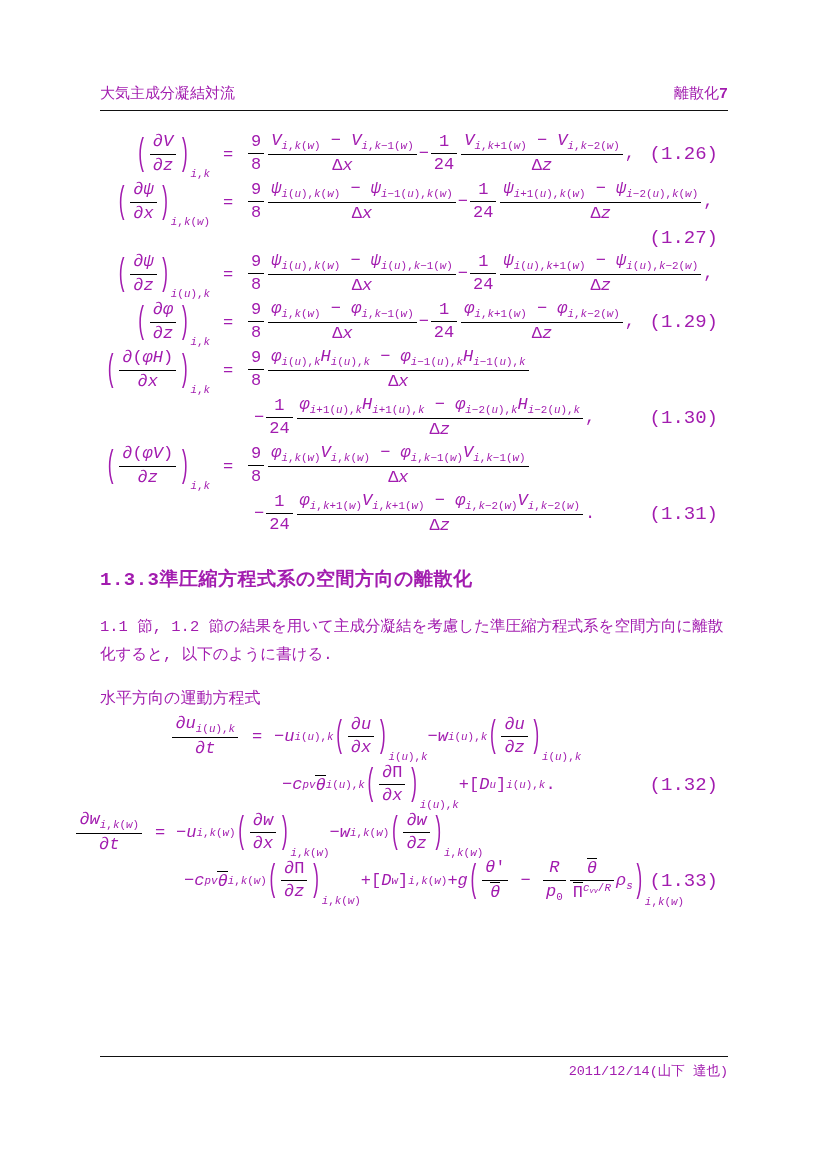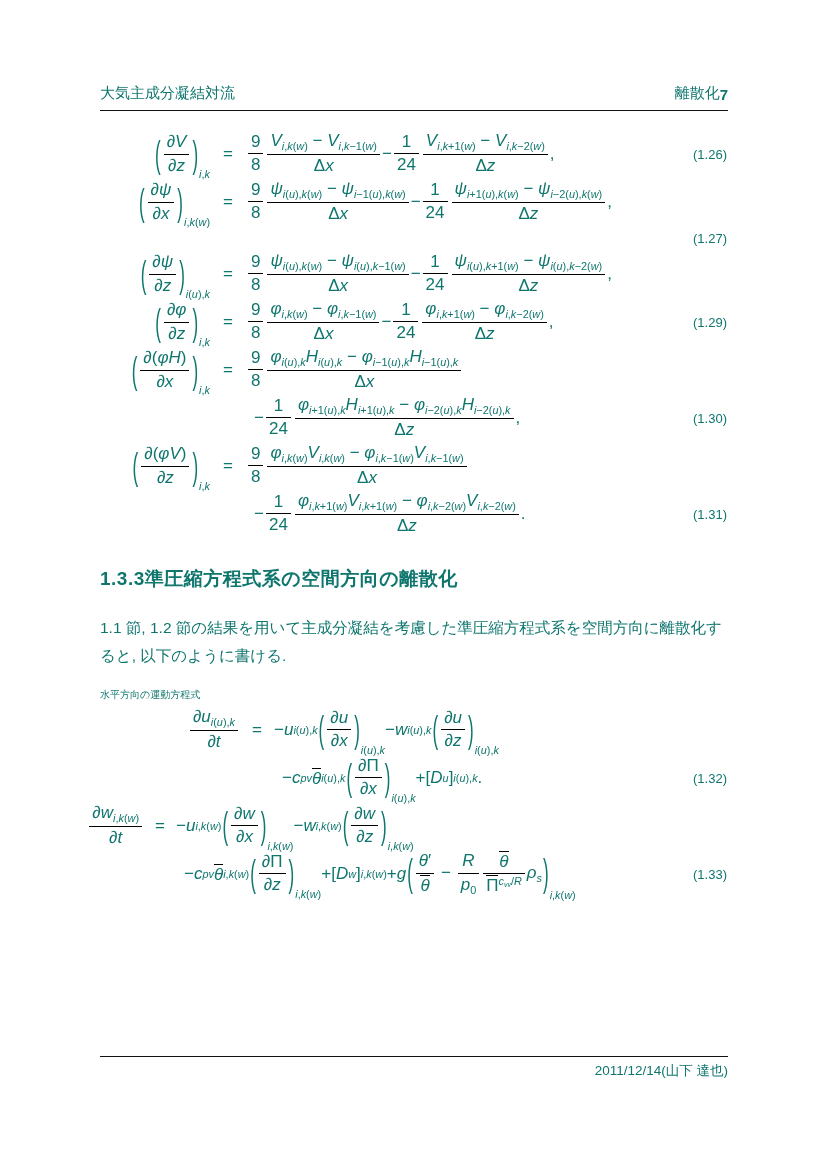--- a/index.html
+++ b/index.html
@@ -1,17 +1,17 @@
 <!DOCTYPE html>
 <html><head>
 <meta charset="utf-8">
 <style>
   html,body{margin:0;padding:0;background:#fff;}
   .page{position:relative;width:826px;height:1169px;background:#ffffff;overflow:hidden;
-        font-family:Liberation Sans, sans-serif;color:#0f766e;}
+        font-family:Liberation Mono, monospace;color:#a21caf;}
   
   .header{position:absolute;left:100px;right:98px;top:84px;display:flex;
           justify-content:space-between;align-items:flex-end;
           border-bottom:1.5px solid #111;padding-bottom:7px;font-size:15px;}
   .hright{display:flex;align-items:flex-end;}
   .pagenum{font-weight:bold;}
   
   .content{position:absolute;left:100px;top:130px;width:630px;}
   
   .eq-block{margin:0;}
@@ -19,39 +19,39 @@
   .eqrow{display:flex;align-items:center;position:relative;min-height:48px;}
   .eqrow.numonly{min-height:24px;text-align:right;}
   .eq-lhs,.eq-rel,.eq-rhs{font-size:17px;}
   .eq-lhs{display:flex;justify-content:flex-end;align-items:center;}
   .eq-rel{text-align:center;}
   .eq-rhs{flex:1;text-align:left;white-space:nowrap;display:flex;align-items:center;}
   .eq-style-a .eq-lhs{width:110px;}  .eq-style-a .eq-rel{width:36px;}
   .eq-style-b .eq-lhs{width:140px;}  .eq-style-b .eq-rel{width:34px;}
   .eq-style-c .eq-lhs{width:44px;}   .eq-style-c .eq-rel{width:32px;}
   .eqrow.cont .eq-rhs{padding-left:8px;}
-  .eq-num{position:absolute;right:3px;top:50%;transform:translateY(-50%);font-size:13px;}
+  .eq-num{position:absolute;right:12px;top:50%;transform:translateY(-50%);font-size:19px;}
   
   .it{font-style:italic;}
   .mfrac{display:inline-flex;flex-direction:column;align-items:center;
          vertical-align:middle;margin:0 2px;}
   .mnum,.mden{line-height:1.2;padding:0 3px;text-align:center;white-space:nowrap;}
   .mbar{align-self:stretch;height:0;border-top:1.2px solid #000;margin:1px 0;}
   .mparen{display:inline-flex;align-items:center;vertical-align:middle;}
   .mp{display:inline-block;transform-origin:50% 50%;line-height:1;padding:0 1px;}
   .mpc{display:inline-block;white-space:nowrap;line-height:1.1;}
   .msub{font-size:0.64em;vertical-align:-0.35em;}
   .msup{font-size:0.64em;vertical-align:0.55em;}
   .psub{align-self:flex-end;font-size:0.64em;margin-bottom:-4px;}
   .mol{display:inline-block;border-top:1.1px solid #000;line-height:1.05;padding-top:1px;}
   
   .secheading{margin-top:28px;font-size:19px;font-weight:bold;letter-spacing:0.5px;}
   .secnum{}
   .para{margin:22px 0 11px 0;font-size:15.5px;line-height:1.8;}
-  .subhead{margin:18px 0 4px 0;font-size:10px;}
+  .subhead{margin:18px 0 4px 0;font-size:16px;}
   
   .footer{position:absolute;left:100px;right:98px;top:1056px;border-top:1.5px solid #111;
           padding-top:5px;text-align:right;font-size:13.5px;}
 </style>
 </head>
 <body>
 
 <div class="page">
 
   <div class="header">

